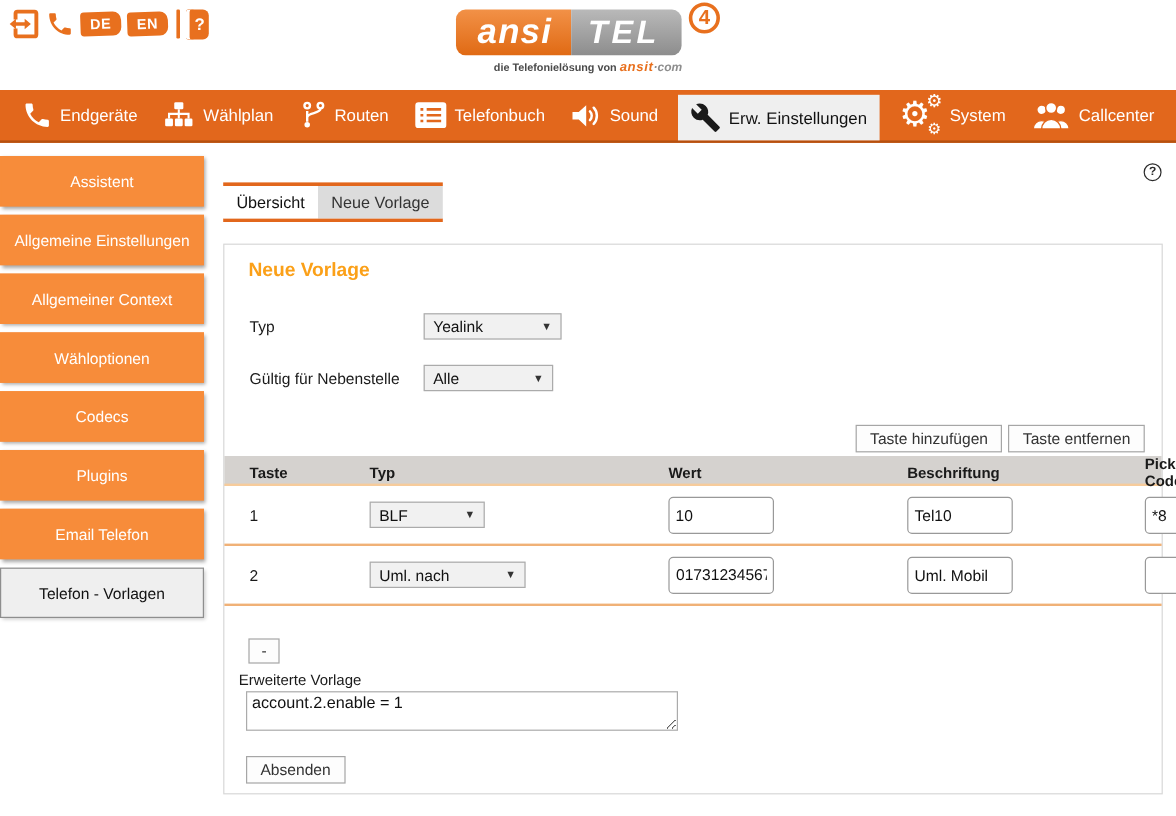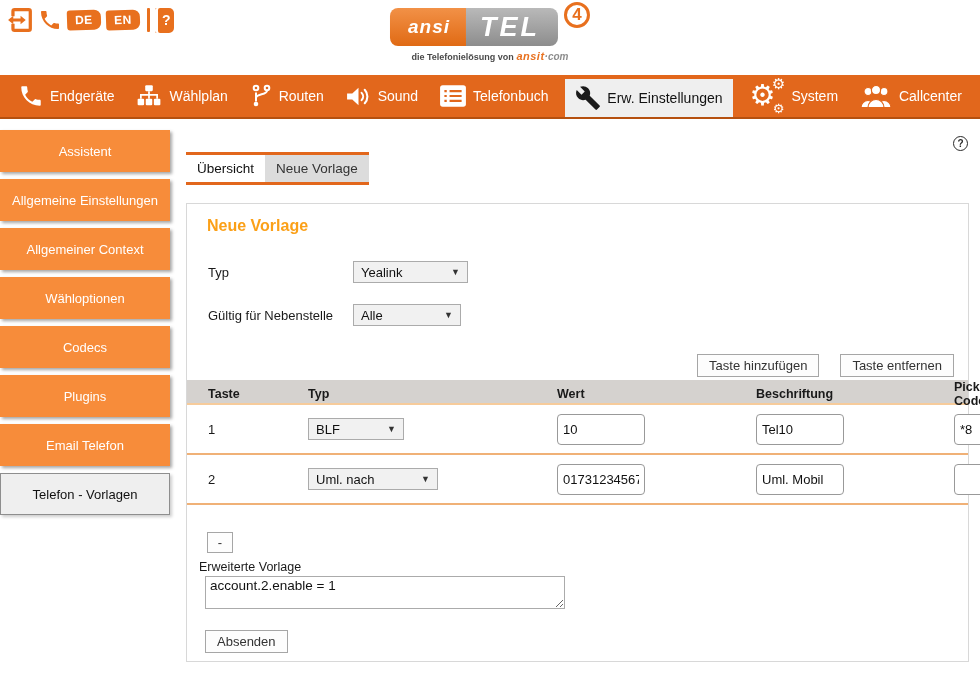--- a/index.html
+++ b/index.html
@@ -14,21 +14,21 @@
     padding:3px 8px; border-radius:3px 7px 7px 3px; transform:rotate(-2deg); letter-spacing:.5px; }
   .spine-bar { width:3px; height:24px; background:#E8701E; border-radius:1px; margin-left:3px; }
   .book { width:19px; height:25px; background:#E8701E; border-radius:2px 5px 5px 2px;
     color:#fff; font-weight:bold; font-size:14px; display:flex; align-items:center; justify-content:center;
     box-shadow: inset 3px 0 0 #fff, inset 5px 0 0 #E8701E; padding-left:3px; }
 
   .logo-wrap { position:absolute; left:50%; top:8px; transform:translateX(-50%); text-align:center; }
   .logo-row { display:flex; align-items:flex-start; }
   .logo-main { display:flex; height:38px; }
   .logo-ansi { background:linear-gradient(#F29147,#E06A14); color:#fff; font-weight:bold; font-style:italic;
-    font-size:19px; padding:1px 16px 0 18px; border-radius:8px 0 0 8px; line-height:36px; letter-spacing:1px; }
+    font-size:29px; padding:1px 16px 0 18px; border-radius:8px 0 0 8px; line-height:36px; letter-spacing:1px; }
   .logo-tel { background:linear-gradient(#B9B9B9,#8D8D8D); color:#fff; font-weight:bold; font-style:italic;
     font-size:27px; padding:1px 18px 0 14px; border-radius:0 8px 8px 0; line-height:36px; letter-spacing:3px; }
   .logo-ver { width:26px; height:26px; border:3px solid #E8701E; border-radius:50%; background:#fff;
     color:#E8701E; font-weight:bold; font-size:17px; display:flex; align-items:center; justify-content:center;
     margin-left:6px; margin-top:-6px; }
   .logo-sub { font-size:9px; font-weight:bold; color:#4a4a4a; margin-top:4px; text-align:center; }
   .logo-sub .brand { color:#E8701E; font-style:italic; font-size:11px; letter-spacing:.5px; }
   .logo-sub .suffix { color:#8d8d8d; font-style:italic; font-size:10px; }
 
   
@@ -64,21 +64,21 @@
   .panel { position:absolute; left:186px; top:203px; width:783px; height:459px;
     background:#fff; border:1px solid #D8D8D8; }
   .panel-title { position:absolute; left:20px; top:13px; color:#FBA018; font-size:16px; font-weight:bold; }
 
   .field-row { position:absolute; left:21px; display:flex; align-items:flex-end; }
   .field-row .flabel { width:145px; font-size:13px; color:#1a1a1a; padding-bottom:3px; }
   .select { background:#F1F1F1; border:1px solid #ABABAB; height:22px; display:flex;
     align-items:center; justify-content:space-between; padding:0 7px; font-size:13px; color:#111; cursor:pointer; }
   .select .arr { font-size:9px; color:#333; margin-left:8px; }
 
-  .actions { position:absolute; right:14px; top:150px; display:flex; gap:21px; }
+  .actions { position:absolute; right:14px; top:150px; display:flex; gap:5px; }
   .btn { background:#FDFDFD; border:1px solid #A6A6A6; color:#333; font-size:13px;
     padding:3px 11px; cursor:pointer; font-family:inherit; }
 
   .tbl { position:absolute; left:0; top:176px; width:100%; }
   .tbl-grid { display:grid; grid-template-columns:61px 210px 160px 159px 1fr; padding-left:21px; align-items:center;gap:39px; }
   .tbl-head { background:#D5D2CF; height:25px; border-bottom:2px solid #F6CB9B; font-size:12.5px; font-weight:bold; }
   .tbl-row { height:50px; border-bottom:2px solid #F0B177; font-size:13px; }
   .txt { border:1px solid #999; border-radius:4px; height:31px; padding:0 5px; font-size:13px;
     color:#111; font-family:inherit; background:#fff; }
   .w-val { width:88px; } .w-desc { width:88px; } .w-pick { width:36px; }
@@ -155,38 +155,38 @@
         <circle cx="7" cy="20" r="2.3" fill="#fff" stroke="none"></circle>
         <circle cx="7" cy="4" r="2.3"></circle>
         <circle cx="18" cy="4" r="2.3"></circle>
         <path d="M7 17.5V8.5M7 14c0-4.5 11-3 11-7.3"></path>
       </svg>
     </span>
     <span class="nav-label">Routen</span>
   </div>
   <div class="nav-item">
     <span class="nav-icon">
-      <svg width="27" height="25" viewBox="0 0 26 24">
-        <path d="M2 9h5l6-5.5v17L7 15H2z" fill="#fff"></path>
-        <path d="M16 8.5a5 5 0 0 1 0 7M19 5.5a9.5 9.5 0 0 1 0 13" fill="none" stroke="#fff" stroke-width="2" stroke-linecap="round"></path>
-      </svg>
-    </span>
-    <span class="nav-label">Sound</span>
-  </div>
-  <div class="nav-item">
-    <span class="nav-icon">
       <svg width="28" height="24" viewBox="0 0 26 22">
         <rect x="1" y="1" width="24" height="20" rx="2.5" fill="#fff"></rect>
         <g stroke="#E2671C" stroke-width="2">
           <path d="M5 6.5h2.2M5 11h2.2M5 15.5h2.2"></path>
           <path d="M9.8 6.5H21M9.8 11H21M9.8 15.5H21"></path>
         </g>
       </svg>
     </span>
     <span class="nav-label">Telefonbuch</span>
+  </div>
+  <div class="nav-item">
+    <span class="nav-icon">
+      <svg width="27" height="25" viewBox="0 0 26 24">
+        <path d="M2 9h5l6-5.5v17L7 15H2z" fill="#fff"></path>
+        <path d="M16 8.5a5 5 0 0 1 0 7M19 5.5a9.5 9.5 0 0 1 0 13" fill="none" stroke="#fff" stroke-width="2" stroke-linecap="round"></path>
+      </svg>
+    </span>
+    <span class="nav-label">Sound</span>
   </div>
   <div class="nav-item active">
     <span class="nav-icon">
       <svg width="26" height="26" viewBox="0 0 24 24">
         <path fill="#1a1a1a" d="M22.7 19l-9.1-9.1c.9-2.3.4-5-1.5-6.9-2-2-5-2.4-7.4-1.3L9 6 6 9 1.6 4.7C.4 7.1.9 10.1 2.9 12.1c1.9 1.9 4.6 2.4 6.9 1.5l9.1 9.1c.4.4 1 .4 1.4 0l2.3-2.3c.5-.4.5-1.1.1-1.4z"></path>
       </svg>
     </span>
     <span class="nav-label">Erw. Einstellungen</span>
   </div>
   <div class="nav-item">

